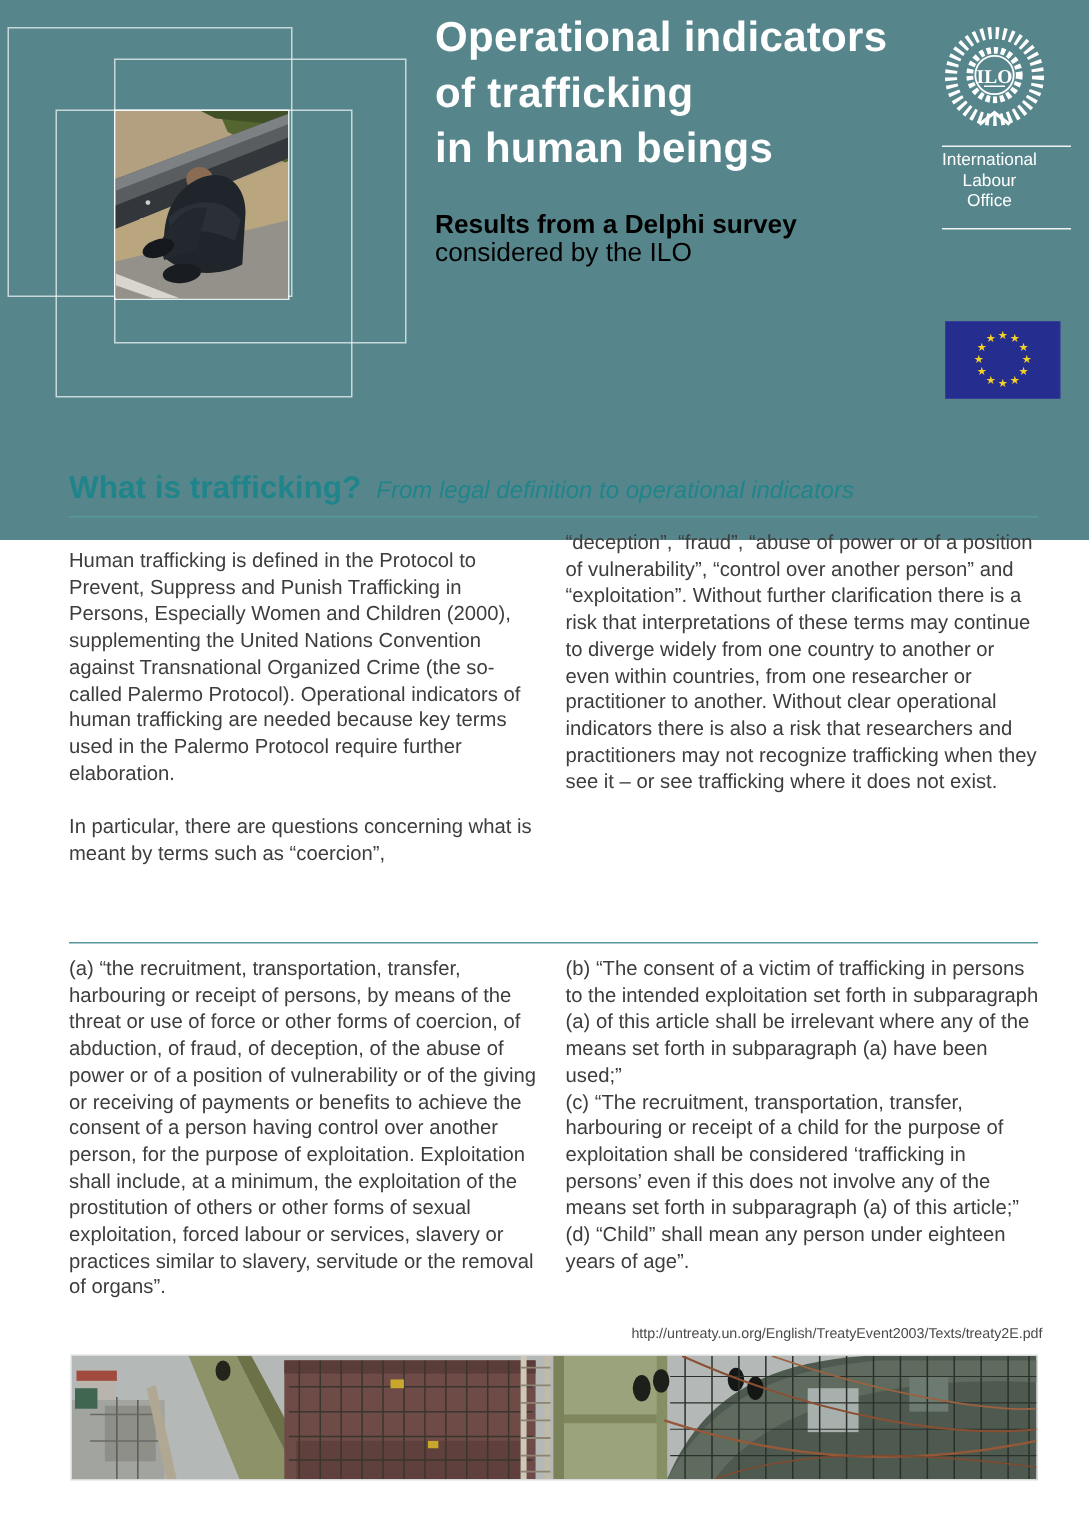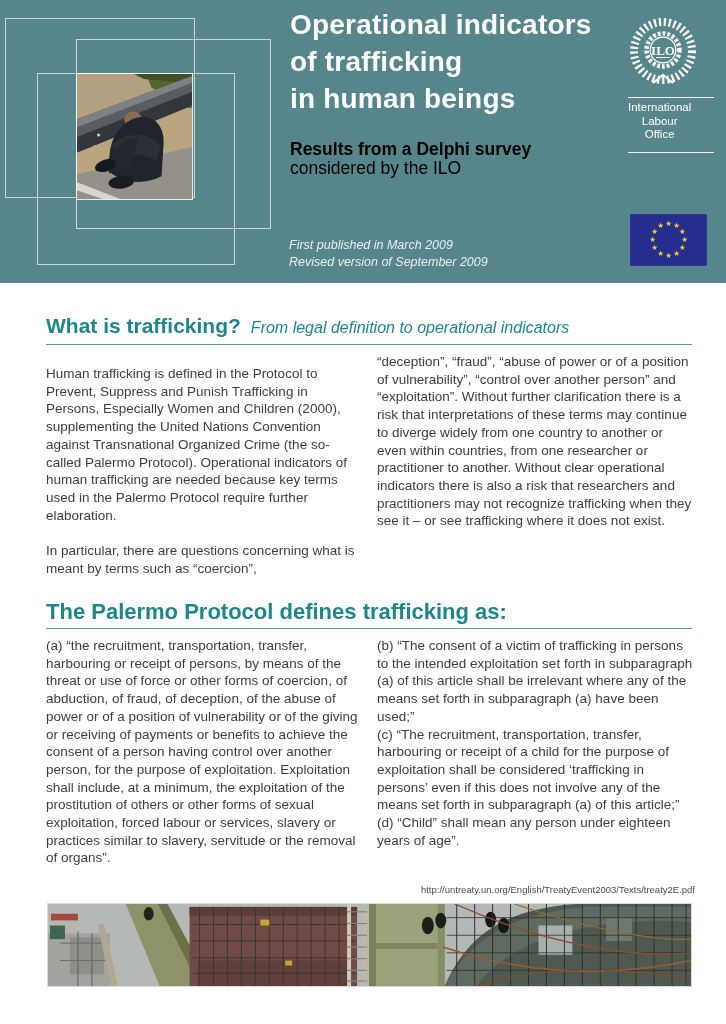--- a/index.html
+++ b/index.html
@@ -1,20 +1,20 @@
 <!DOCTYPE html>
 <html><head>
 <meta charset="utf-8">
 <style>
   html,body{margin:0;padding:0;background:#fff;}
   .page{position:relative;width:726px;height:1024px;background:#ffffff;
         font-family:"Liberation Sans",sans-serif;overflow:hidden;}
 
   
-  .hero{position:absolute;left:0;top:0;width:726px;height:283px;background:#56868b;}
+  .hero{position:absolute;left:0;top:0;width:726px;height:360px;background:#56868b;}
   .deco{position:absolute;border:1px solid rgba(255,255,255,.68);}
   .deco-a{left:5px;top:18px;width:188px;height:178px;}
   .deco-b{left:76px;top:39px;width:193px;height:188px;}
   .deco-c{left:37px;top:73px;width:196px;height:190px;}
   .hero-photo{position:absolute;left:76px;top:73px;width:117px;height:127px;
               border:1px solid rgba(255,255,255,.85);box-sizing:border-box;}
   .hero-photo svg{display:block;width:100%;height:100%;}
   .title{position:absolute;left:290px;top:6px;color:#ffffff;font-weight:bold;
          font-size:28px;line-height:37px;letter-spacing:.2px;}
   .subtitle{position:absolute;left:290px;top:140px;color:#000000;
@@ -85,24 +85,20 @@
       <div>Operational indicators</div>
       <div>of trafficking</div>
       <div>in human beings</div>
     </div>
 
     <div class="subtitle">
       <div class="b">Results from a Delphi survey</div>
       <div>considered by the ILO</div>
     </div>
 
-    <div class="pubdates">
-      <div>First published in March 2009</div>
-      <div>Revised version of September 2009</div>
-    </div>
 
     <div class="ilo-logo">
       <svg viewBox="0 0 78 78">
         <circle cx="39" cy="39" r="29" fill="none" stroke="#ffffff" stroke-width="8" stroke-dasharray="2.2 2.7"></circle>
         <path d="M29,71 L39,63 L49,71" fill="none" stroke="#ffffff" stroke-width="2.2"></path>
         <circle cx="39" cy="38" r="16.5" fill="none" stroke="#ffffff" stroke-width="4.5" stroke-dasharray="2.8 2"></circle>
         <circle cx="39" cy="38" r="12.8" fill="none" stroke="#ffffff" stroke-width="1.2"></circle>
         <text x="39" y="43" text-anchor="middle" fill="#ffffff" font-family="Liberation Serif, serif" font-weight="bold" font-size="13">ILO</text>
         <line x1="32" y1="45.5" x2="46" y2="45.5" stroke="#ffffff" stroke-width="1"></line>
       </svg>
@@ -142,23 +138,20 @@
   <div class="rule rule-1"></div>
 
   <div class="bodycol c1l">
     <p>Human trafficking is defined in the Protocol to Prevent, Suppress and Punish Trafficking in Persons, Especially Women and Children (2000), supplementing the United Nations Convention against Transnational Organized Crime (the so-called Palermo Protocol). Operational indicators of human trafficking are needed because key terms used in the Palermo Protocol require further elaboration.</p>
     <p>In particular, there are questions concerning what is meant by terms such as “coercion”,</p>
   </div>
   <div class="bodycol c1r">
     <p>“deception”, “fraud”, “abuse of power or of a position of vulnerability”, “control over another person” and “exploitation”. Without further clarification there is a risk that interpretations of these terms may continue to diverge widely from one country to another or even within countries, from one researcher or practitioner to another. Without clear operational indicators there is also a risk that researchers and practitioners may not recognize trafficking when they see it – or see trafficking where it does not exist.</p>
   </div>
 
-  <div class="h2 h2-2">
-    <span class="h2-main">The Palermo Protocol defines trafficking as:</span>
-  </div>
   <div class="rule rule-2"></div>
 
   <div class="bodycol c2l">
     <p>(a) “the recruitment, transportation, transfer, harbouring or receipt of persons, by means of the threat or use of force or other forms of coercion, of abduction, of fraud, of deception, of the abuse of power or of a position of vulnerability or of the giving or receiving of payments or benefits to achieve the consent of a person having control over another person, for the purpose of exploitation. Exploitation shall include, at a minimum, the exploitation of the prostitution of others or other forms of sexual exploitation, forced labour or services, slavery or practices similar to slavery, servitude or the removal of organs”.</p>
   </div>
   <div class="bodycol c2r">
     <div>(b) “The consent of a victim of trafficking in persons to the intended exploitation set forth in subparagraph (a) of this article shall be irrelevant where any of the means set forth in subparagraph (a) have been used;”</div>
     <div>(c) “The recruitment, transportation, transfer, harbouring or receipt of a child for the purpose of exploitation shall be considered ‘trafficking in persons’ even if this does not involve any of the means set forth in subparagraph (a) of this article;”</div>
     <div>(d) “Child” shall mean any person under eighteen years of age”.</div>
   </div>

